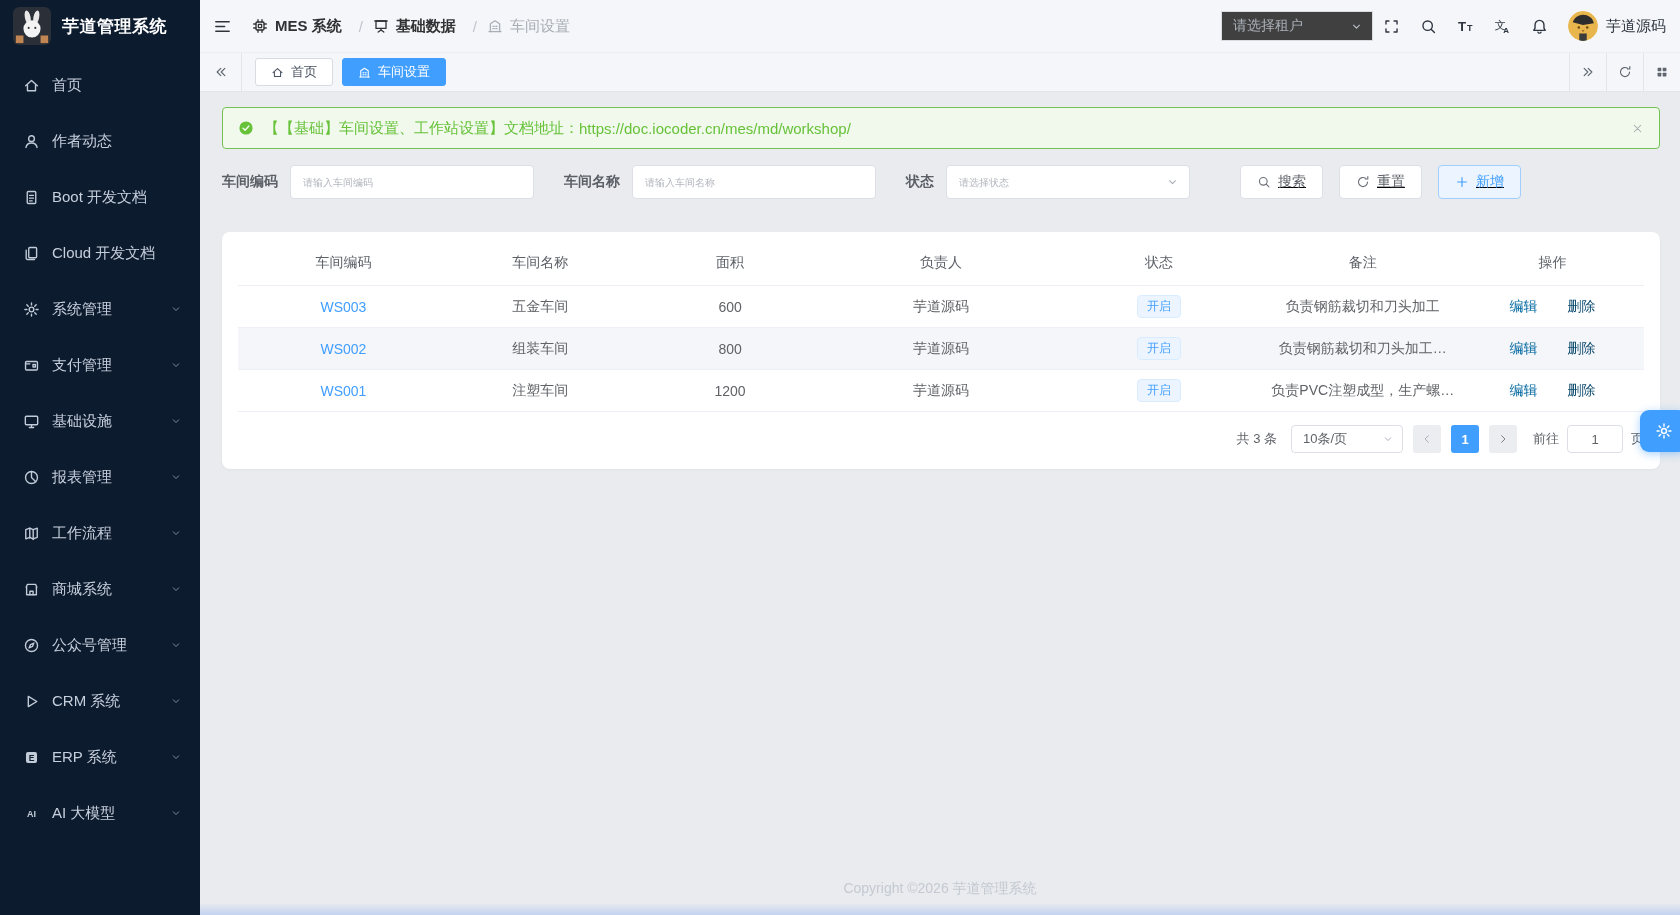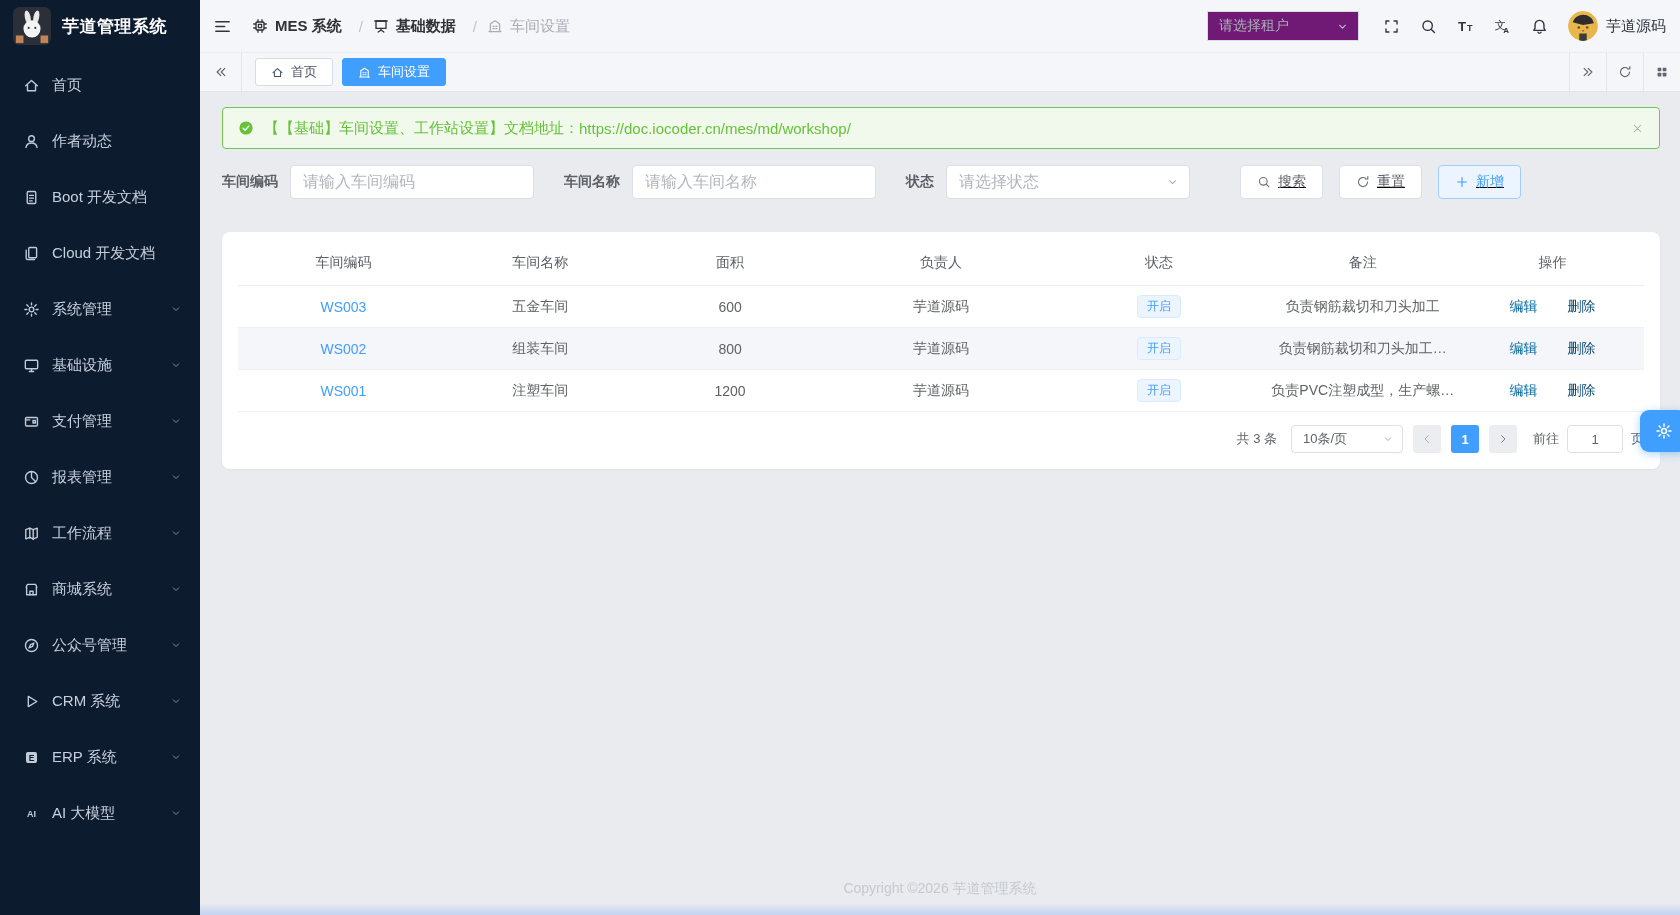--- a/index.html
+++ b/index.html
@@ -26,21 +26,21 @@
 
   
   .navbar { height:52px; background:#f4f6f9; display:flex; align-items:center; padding:0 14px 0 13px; flex-shrink:0; }
   .hamburger { font-size:19px; color:#30343b; cursor:pointer; }
   .breadcrumb { display:flex; align-items:center; margin-left:20px; }
   .crumb { display:flex; align-items:center; gap:7px; font-size:15px; font-weight:bold; color:#303133; cursor:pointer; }
   .crumb:not(:last-child)::after { content:"/"; color:#c0c4cc; margin:0 10px; font-weight:400; }
   .crumb:last-child { color:#a9aeb6; font-weight:400; cursor:default; }
   .crumb .ci { font-size:16px; }
   .nav-right { margin-left:auto; display:flex; align-items:center; }
-  .tenant { width:152px; height:30px; border:1px solid #d9dde3; border-radius:0; background:#701a75; display:flex; align-items:center; padding:0 9px 0 11px; color:#aab0b8; font-size:14px; margin-right:14px; cursor:pointer; }
+  .tenant { width:152px; height:30px; border:1px solid #d9dde3; border-radius:0; background:#404040; display:flex; align-items:center; padding:0 9px 0 11px; color:#aab0b8; font-size:14px; margin-right:0; cursor:pointer; }
   .tenant .chev { margin-left:auto; color:#c0c4cc; font-size:13px; }
   .nav-icon { width:37px; height:38px; display:flex; align-items:center; justify-content:center; font-size:17px; color:#2e3440; cursor:pointer; }
   .avatar { width:30px; height:30px; border-radius:50%; overflow:hidden; margin:0 8px 0 10px; flex-shrink:0; cursor:pointer; }
   .username { font-size:15px; color:#2e3440; white-space:nowrap; cursor:pointer; }
 
   
   .tabsbar { height:40px; background:#f4f6f9; border-top:1px solid #eceef2; border-bottom:1px solid #e2e5ea; display:flex; align-items:center; flex-shrink:0; }
   .tab-cell { width:42px; height:100%; display:flex; align-items:center; justify-content:center; color:#5f6670; font-size:14px; cursor:pointer; }
   .tab-cell.left { border-right:1px solid #e2e5ea; }
   .tab-cell.rsep { border-left:1px solid #e2e5ea; width:37px; }
@@ -54,21 +54,21 @@
 
   .alert { height:42px; border:1px solid #73c353; background:#f0f9eb; border-radius:4px; display:flex; align-items:center; padding:0 15px; color:#67c23a; font-size:15px; }
   .alert-ico { font-size:16px; margin-right:10px; }
   .alert-link { color:#67c23a; cursor:pointer; }
   .alert-close { margin-left:auto; color:#a8abb2; font-size:13px; cursor:pointer; }
 
   .filter-row { display:flex; align-items:center; margin-top:16px; }
   .f-field { display:flex; align-items:center; margin-right:30px; }
   .f-label { font-size:14px; color:#5b5f66; font-weight:600; margin-right:12px; white-space:nowrap; }
   .f-box { position:relative; width:244px; height:34px; }
-  .f-box input { width:100%; height:100%; border:1px solid #dcdfe6; border-radius:4px; padding:0 12px; font-size:16px; color:#606266; background:#fff; outline:none; font-family:inherit; }
+  .f-box input { width:100%; height:100%; border:1px solid #dcdfe6; border-radius:4px; padding:0 12px; font-size:10px; color:#606266; background:#fff; outline:none; font-family:inherit; }
   .f-box input::placeholder { color:#b2b6bd; }
   .sel-chev { position:absolute; right:11px; top:50%; transform:translateY(-50%); color:#a8abb2; font-size:13px; pointer-events:none; }
   .f-buttons { display:flex; align-items:center; margin-left:4px;text-decoration:underline; }
   .btn { height:34px; display:inline-flex; align-items:center; gap:7px; padding:0 16px; border:1px solid #dcdfe6; border-radius:4px; background:#fff; font-size:14px; color:#5b5f66; cursor:pointer; margin-left:16px; font-family:inherit; }
   .btn .bi { font-size:14px; color:#6d7178; }
   .btn.primary-plain { background:#ecf5ff; border-color:#a0cfff; color:#409eff; }
   .btn.primary-plain .bi { color:#409eff; }
 
   
   .card { background:#fff; border-radius:8px; margin-top:33px; padding:8px 16px 16px; box-shadow:0 1px 3px rgba(30,40,60,.04); }
@@ -180,40 +180,40 @@
           <span class="mi-label">系统管理</span>
           <span class="mi-arrow" data-icon="chevron-down-icon">
             <svg viewBox="0 0 16 16" fill="none" stroke="currentColor" stroke-width="1.3" stroke-linecap="round" stroke-linejoin="round">
               <path d="M4.4 6.4 8 10l3.6-3.6"></path>
             </svg>
           </span>
         </div>
         <div class="menu-item">
           <span class="mi-icon" data-icon="@icon">
             <svg viewBox="0 0 16 16" fill="none" stroke="currentColor" stroke-width="1.3" stroke-linecap="round" stroke-linejoin="round">
-              <rect x="2.2" y="3" width="11.6" height="8" rx="1"></rect>
-              <path d="M6 13.6h4M8 11v2.6"></path>
-            </svg>
-          </span>
-          <span class="mi-label">基础设施</span>
-          <span class="mi-arrow" data-icon="chevron-down-icon">
-            <svg viewBox="0 0 16 16" fill="none" stroke="currentColor" stroke-width="1.3" stroke-linecap="round" stroke-linejoin="round">
-              <path d="M4.4 6.4 8 10l3.6-3.6"></path>
-            </svg>
-          </span>
-        </div>
-        <div class="menu-item">
-          <span class="mi-icon" data-icon="@icon">
-            <svg viewBox="0 0 16 16" fill="none" stroke="currentColor" stroke-width="1.3" stroke-linecap="round" stroke-linejoin="round">
               <rect x="2.4" y="4.2" width="11.2" height="8" rx="1"></rect>
               <rect x="9.4" y="7.1" width="2.3" height="2.3"></rect>
               <path d="M2.4 6.5h4"></path>
             </svg>
           </span>
           <span class="mi-label">支付管理</span>
+          <span class="mi-arrow" data-icon="chevron-down-icon">
+            <svg viewBox="0 0 16 16" fill="none" stroke="currentColor" stroke-width="1.3" stroke-linecap="round" stroke-linejoin="round">
+              <path d="M4.4 6.4 8 10l3.6-3.6"></path>
+            </svg>
+          </span>
+        </div>
+        <div class="menu-item">
+          <span class="mi-icon" data-icon="@icon">
+            <svg viewBox="0 0 16 16" fill="none" stroke="currentColor" stroke-width="1.3" stroke-linecap="round" stroke-linejoin="round">
+              <rect x="2.2" y="3" width="11.6" height="8" rx="1"></rect>
+              <path d="M6 13.6h4M8 11v2.6"></path>
+            </svg>
+          </span>
+          <span class="mi-label">基础设施</span>
           <span class="mi-arrow" data-icon="chevron-down-icon">
             <svg viewBox="0 0 16 16" fill="none" stroke="currentColor" stroke-width="1.3" stroke-linecap="round" stroke-linejoin="round">
               <path d="M4.4 6.4 8 10l3.6-3.6"></path>
             </svg>
           </span>
         </div>
         <div class="menu-item">
           <span class="mi-icon" data-icon="@icon">
             <svg viewBox="0 0 16 16" fill="none" stroke="currentColor" stroke-width="1.3" stroke-linecap="round" stroke-linejoin="round">
               <circle cx="8" cy="8" r="5.6"></circle>

